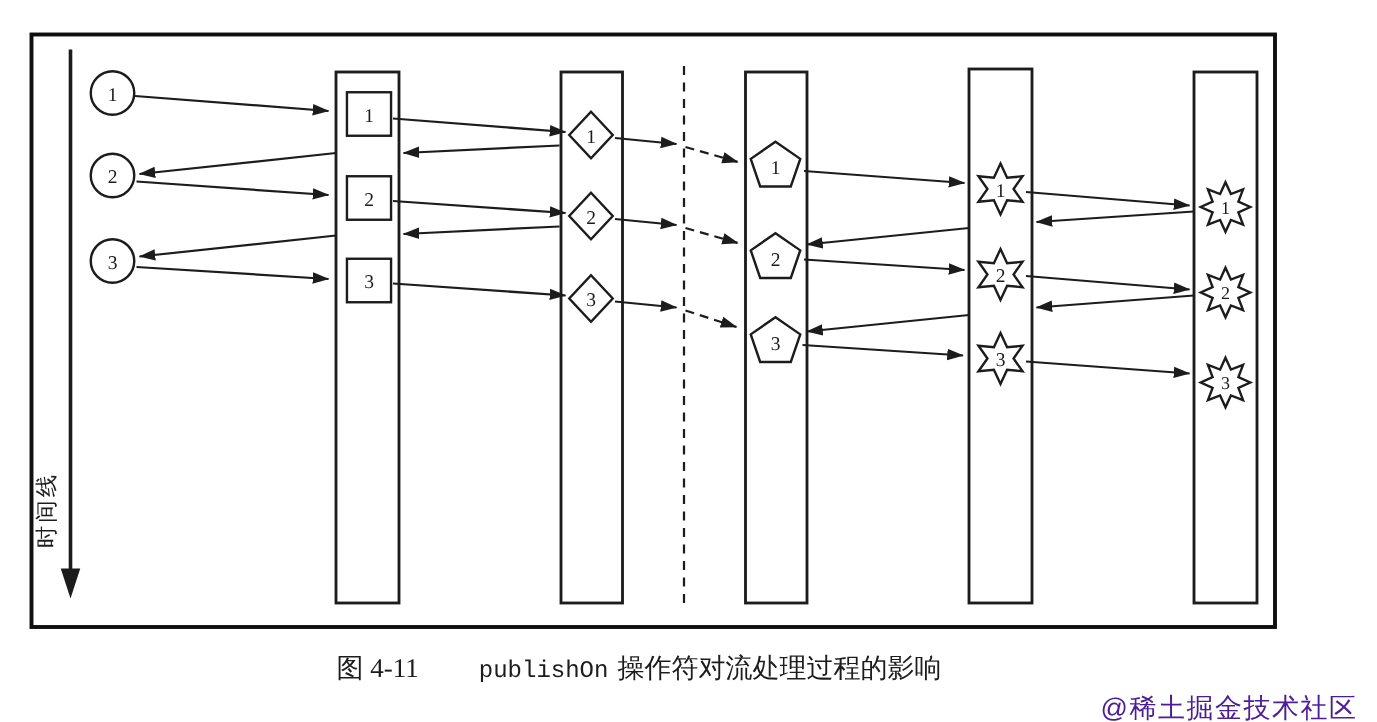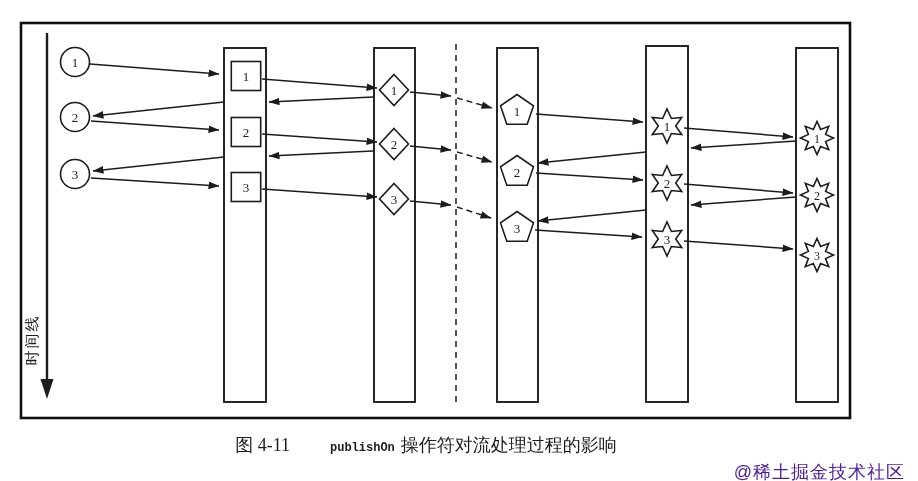--- a/index.html
+++ b/index.html
@@ -23,23 +23,22 @@
     top: 433px;
     width: 852px;
     text-align: center;
     font-size: 18px;
     color: #1c1c1c;
     white-space: nowrap;
   }
   .caption .fig-no { margin-right: 40px; }
   .caption .code {
     font-family: "Liberation Mono", "DejaVu Sans Mono", monospace;
-    font-size: 12px;
+    font-size: 16px;
     margin-right: 6px;
-    font-weight: bold;
   }
   .watermark {
     position: absolute;
     right: 13px;
     top: 444px;
     font-size: 18px;
     letter-spacing: 1px;
     color: #c2c2c2;
     font-family: "Liberation Sans", "DejaVu Sans", sans-serif;
   }

